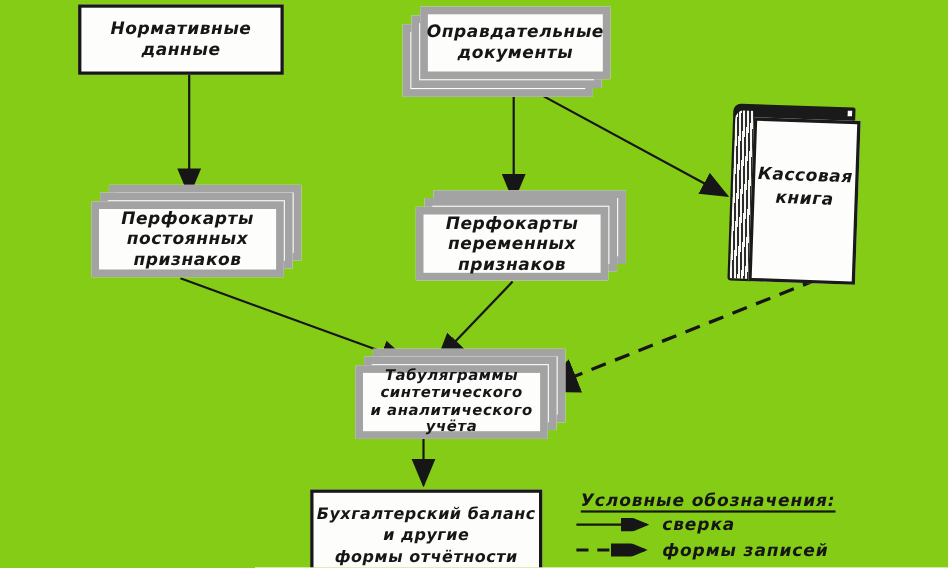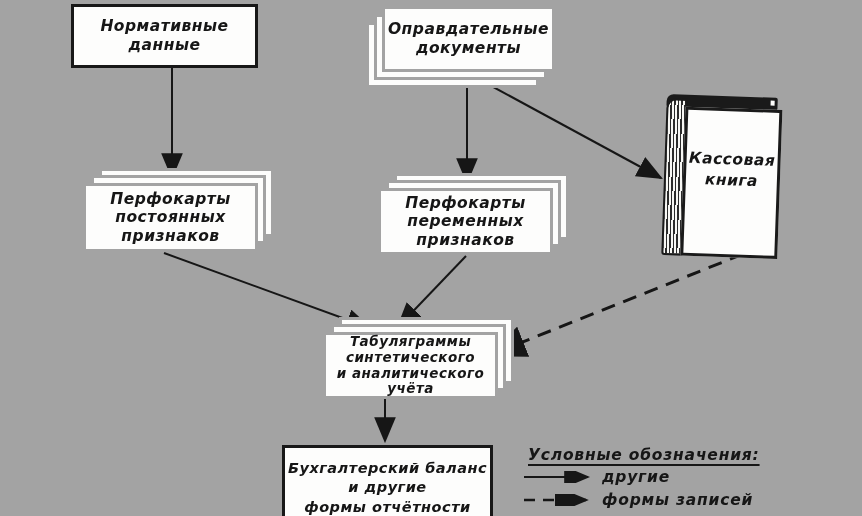--- a/index.html
+++ b/index.html
@@ -1,38 +1,38 @@
 <!DOCTYPE html>
 <html><head>
 <meta charset="utf-8">
 <style>
   html,body { margin:0; padding:0; background:#ffffff; }
   .canvas {
     position:relative; width:862px; height:516px;
-    background:#a3a3a3; overflow:hidden;
+    background:#84cc16; overflow:hidden;
     font-family:"DejaVu Sans", sans-serif; color:#161616;
   }
   .edges-svg { position:absolute; left:0; top:0; width:862px; height:516px; }
 
   
   .box {
     position:absolute; box-sizing:border-box;
     border:3px solid #181818; background:#fdfdfc;
     display:flex; align-items:center; justify-content:center;
     text-align:center; font-style:italic; font-weight:bold;
     white-space:pre-line; line-height:1.25; letter-spacing:0.5px;
   }
   #node-normative { left:71px;  top:4px;   width:187px; height:64px; font-size:15.5px; }
   #node-balance   { left:282px; top:445px; width:211px; height:86px; font-size:14.5px; line-height:1.35; }
 
   
   .stack { position:absolute; }
   .stack .layer, .stack .face {
     position:absolute; box-sizing:border-box;
-    border:3px solid #a3a3a3; background:#fdfdfc;
+    border:7px solid #a3a3a3; background:#fdfdfc;
     width:100%; height:100%; left:0; top:0;
   }
   .stack .face {
     display:flex; align-items:center; justify-content:center;
     text-align:center; font-style:italic; font-weight:bold;
     white-space:pre-line; line-height:1.2; letter-spacing:0.5px; font-size:15.5px;
   }
   
   .fan-ur .l1 { left:8px;  top:-8px; }
   .fan-ur .l2 { left:16px; top:-15px; }
@@ -156,21 +156,21 @@
     <div class="legend-title">Условные обозначения:</div>
     <div class="legend-row">
       <svg width="78" height="12">
         <defs>
           <marker id="lah1" viewBox="0 0 12 10" refX="11" refY="5" markerWidth="13" markerHeight="11" orient="auto">
             <path d="M0,0 L12,5 L0,10 z" fill="#161616"></path>
           </marker>
         </defs>
         <line x1="2" y1="6" x2="66" y2="6" stroke="#161616" stroke-width="2" marker-end="url(#lah1)"></line>
       </svg>
-      <span class="legend-label">другие</span>
+      <span class="legend-label">сверка</span>
     </div>
     <div class="legend-row">
       <svg width="78" height="12">
         <defs>
           <marker id="lah2" viewBox="0 0 12 10" refX="11" refY="5" markerWidth="13" markerHeight="11" orient="auto">
             <path d="M0,0 L12,5 L0,10 z" fill="#161616"></path>
           </marker>
         </defs>
         <line x1="2" y1="6" x2="64" y2="6" stroke="#161616" stroke-width="2.6" stroke-dasharray="11 8" marker-end="url(#lah2)"></line>
       </svg>

